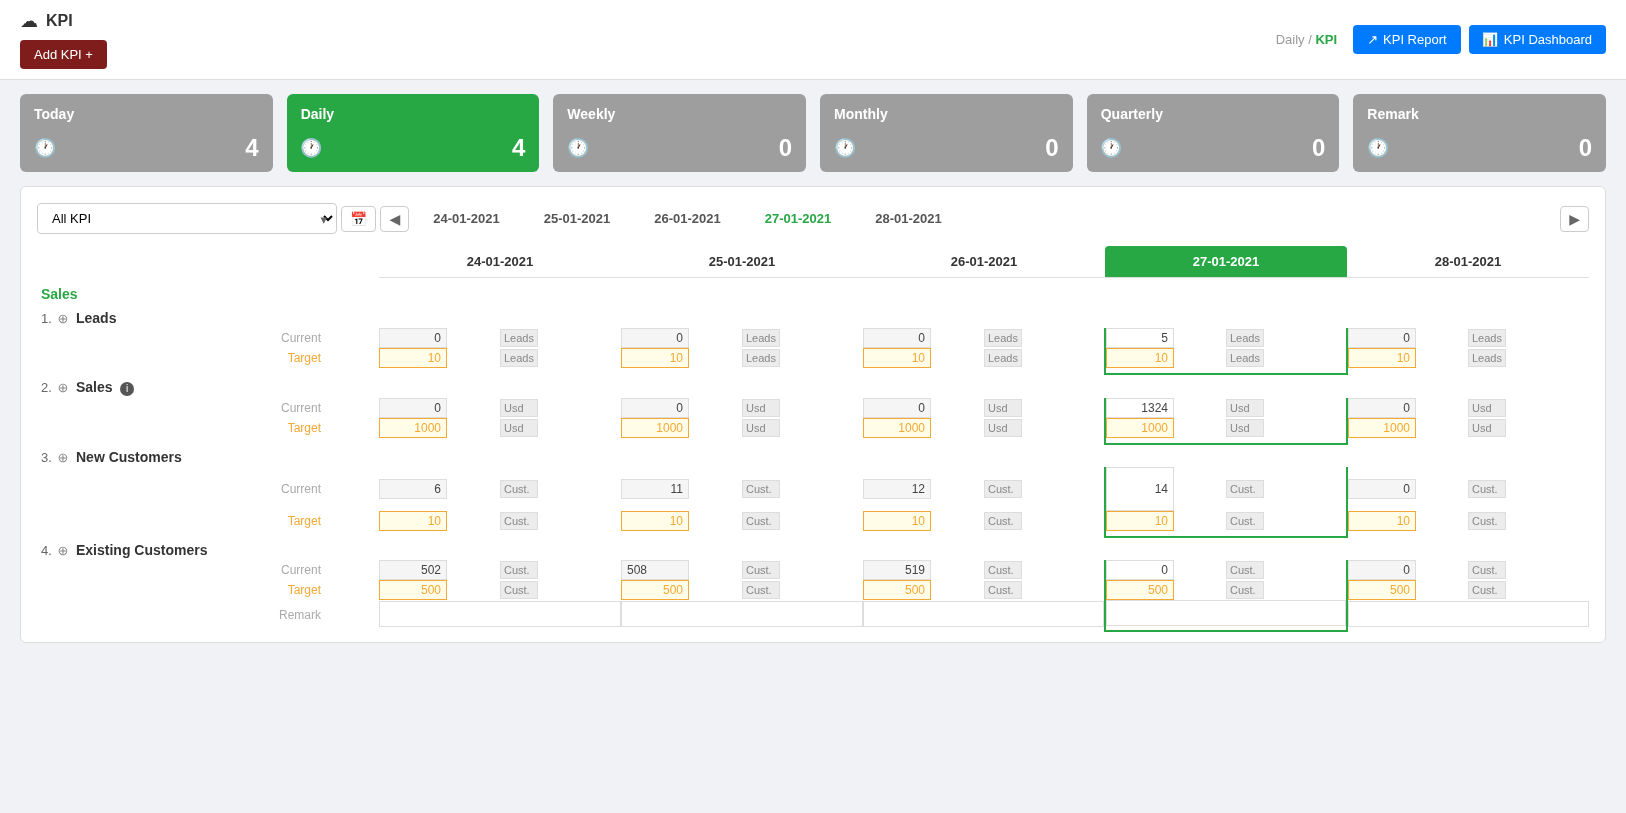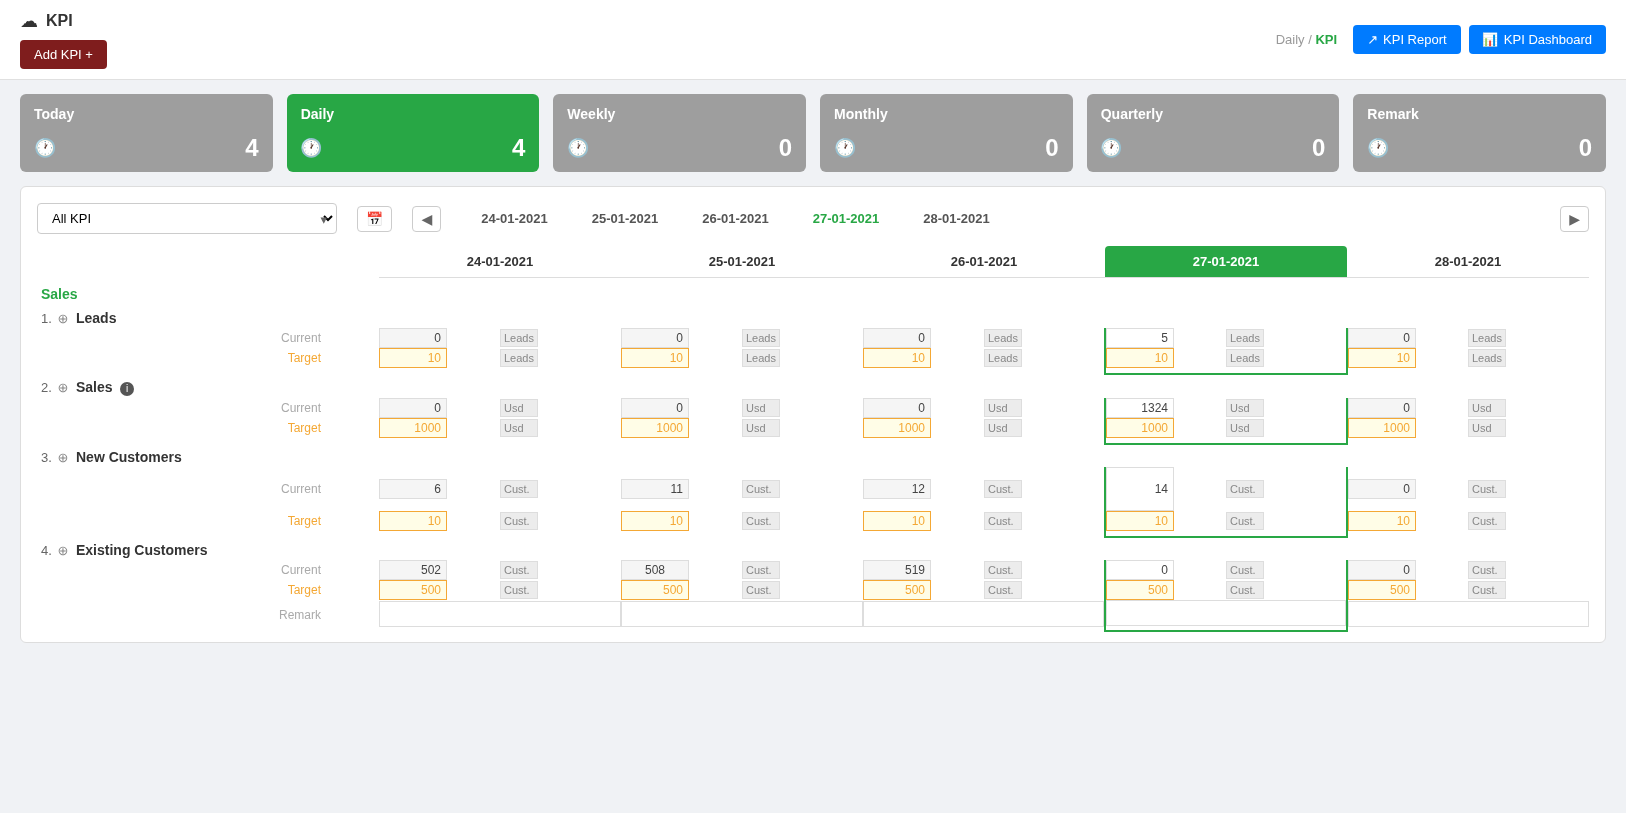--- a/index.html
+++ b/index.html
@@ -31,21 +31,21 @@
     .p-card.gray-card { background: #9e9e9e; color: #fff; }
     .p-card.green-card { background: #28a745; color: #fff; }
     .p-card-title { font-size: 14px; font-weight: 600; margin-bottom: 12px; }
     .p-card-footer { display: flex; align-items: center; justify-content: space-between; }
     .p-card-clock { font-size: 18px; }
     .p-card-num { font-size: 24px; font-weight: 700; }
 
     
     .content-box { background: #fff; border: 1px solid #ddd; border-radius: 6px; padding: 16px 16px 10px; }
 
-    .filter-area { display: flex; align-items: center; gap: 20px; margin-bottom: 12px; }
+    .filter-area { display: flex; align-items: center; gap: 4px; margin-bottom: 12px; }
     .kpi-filter-select { width: 300px; border: 1px solid #ccc; border-radius: 4px; padding: 6px 10px; font-size: 13px; background: #fff; }
     .icon-btn { background: none; border: 1px solid #ccc; border-radius: 4px; padding: 4px 8px; cursor: pointer; font-size: 14px; color: #666; }
 
     
     .dates-nav { display: flex; align-items: center; gap: 4px; }
   </style>
 </head>
 <body>
 
 <div class="page">
@@ -444,21 +444,21 @@
               <tr class="row-current">
       <td style="text-align:right;color:#aaa;font-size:12px;padding-right:6px;padding-bottom:1px;">Current</td>
       <td></td>
                 <td style="">
         <span style="background:#f5f5f5;border:1px solid #ddd;padding:2px 5px;font-size:12px;color:#444;display:inline-block;width:68px;text-align:right;">502</span>
       </td>
       <td style="">
         <span style="background:#ececec;border:1px solid #ddd;padding:2px 3px;font-size:11px;color:#888;display:inline-block;width:38px;">Cust.</span>
       </td>
                 <td style="">
-        <span style="background:#f5f5f5;border:1px solid #ddd;padding:2px 5px;font-size:12px;color:#444;display:inline-block;width:68px;text-align:center;">508</span>
+        <span style="background:#f5f5f5;border:1px solid #ddd;padding:2px 5px;font-size:12px;color:#444;display:inline-block;width:68px;text-align:left;">508</span>
       </td>
       <td style="">
         <span style="background:#ececec;border:1px solid #ddd;padding:2px 3px;font-size:11px;color:#888;display:inline-block;width:38px;">Cust.</span>
       </td>
                 <td style="">
         <span style="background:#f5f5f5;border:1px solid #ddd;padding:2px 5px;font-size:12px;color:#444;display:inline-block;width:68px;text-align:right;">519</span>
       </td>
       <td style="">
         <span style="background:#ececec;border:1px solid #ddd;padding:2px 3px;font-size:11px;color:#888;display:inline-block;width:38px;">Cust.</span>
       </td>

